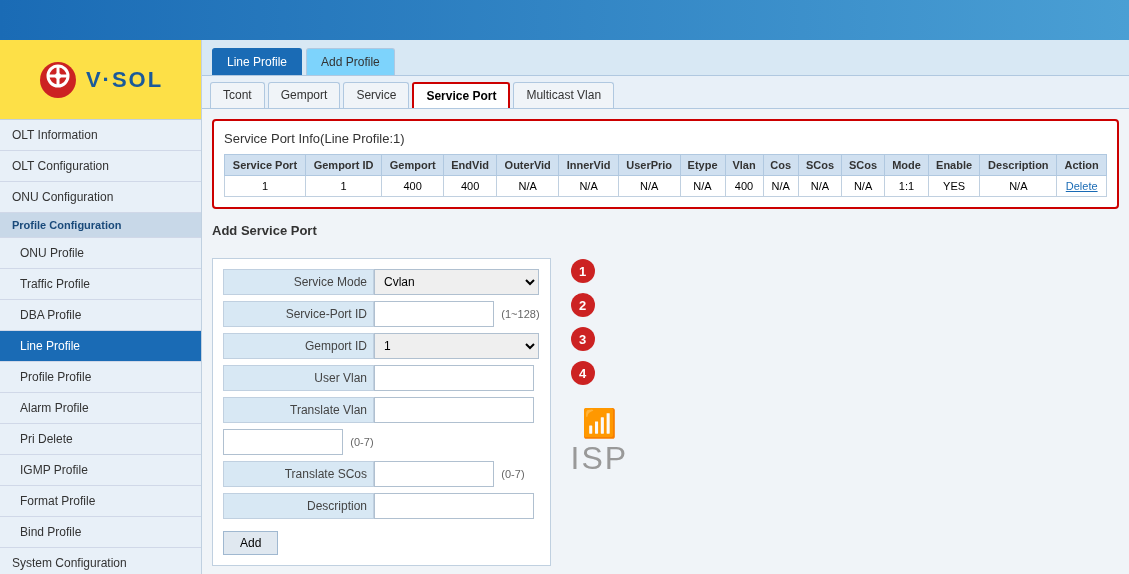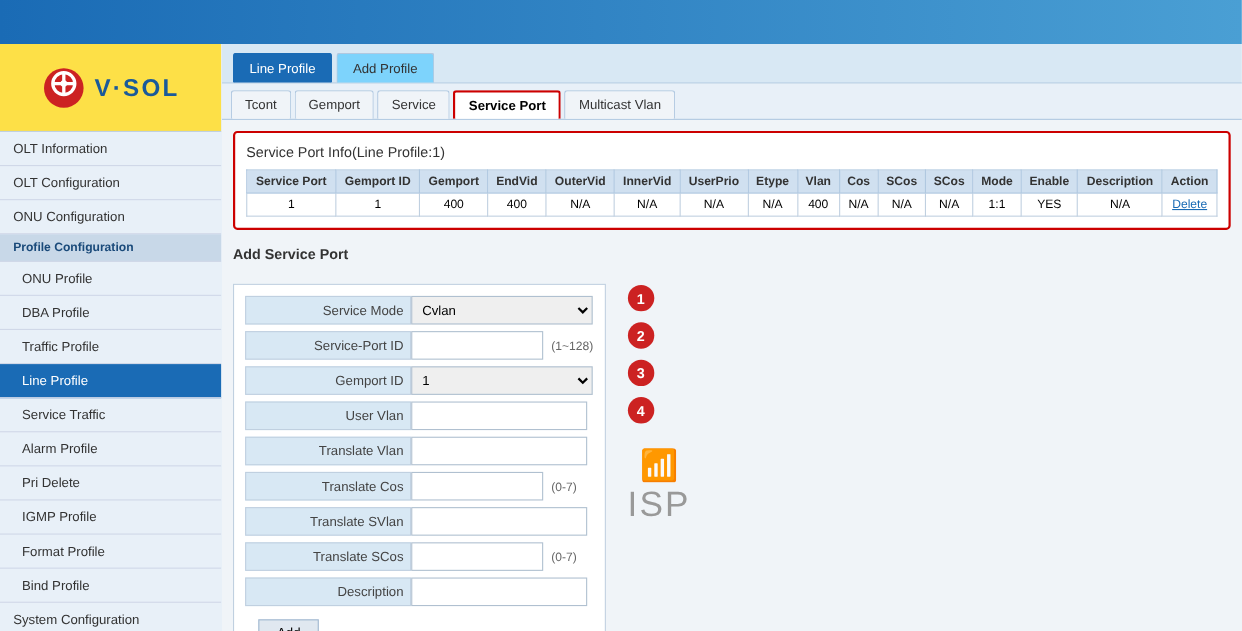--- a/index.html
+++ b/index.html
@@ -59,21 +59,21 @@
     .form-input { flex: 1; }
     .form-input input, .form-input select { width: 160px; padding: 3px 5px; border: 1px solid #b0c0d0; font-size: 12px; height: 26px; }
     .form-input select { width: 165px; }
     .form-hint { color: #666; font-size: 11px; margin-left: 4px; }
     .step-badge { width: 24px; height: 24px; border-radius: 50%; background: #cc2222; color: #fff; display: flex; align-items: center; justify-content: center; font-size: 13px; font-weight: bold; }
     .isp-graphic { display: flex; flex-direction: column; align-items: center; margin-top: 10px; }
     .isp-signal { color: #4a9fd4; font-size: 28px; }
     .isp-text { font-size: 32px; font-weight: normal; color: #999; letter-spacing: 2px; }
 
     
-    .add-btn { background: #e0e8f0; border: 1px solid #a0b8d0; padding: 4px 16px; cursor: pointer; font-size: 12px; margin-top: 6px; margin-left: 12px; }
+    .add-btn { background: #e0e8f0; border: 1px solid #a0b8d0; padding: 4px 16px; cursor: pointer; font-size: 12px; margin-top: 6px; }
   </style>
 </head>
 <body>
 
 <div class="header"></div>
 
 <div class="main-layout">
 
   <div class="sidebar">
 
@@ -86,24 +86,24 @@
         <circle cx="20" cy="16" r="3" fill="#fff"></circle>
       </svg>
       <span class="sidebar-logo-text">V·SOL</span>
     </div>
 
     <div class="sidebar-item">OLT Information</div>
     <div class="sidebar-item">OLT Configuration</div>
     <div class="sidebar-item">ONU Configuration</div>
     <div class="sidebar-item section-header">Profile Configuration</div>
     <div class="sidebar-item sub-item">ONU Profile</div>
+    <div class="sidebar-item sub-item">Traffic Profile</div>
     <div class="sidebar-item sub-item">DBA Profile</div>
-    <div class="sidebar-item sub-item">Traffic Profile</div>
     <div class="sidebar-item sub-item active">Line Profile</div>
-    <div class="sidebar-item sub-item">Service Traffic</div>
+    <div class="sidebar-item sub-item">Profile Profile</div>
     <div class="sidebar-item sub-item">Alarm Profile</div>
     <div class="sidebar-item sub-item">Pri Delete</div>
     <div class="sidebar-item sub-item">IGMP Profile</div>
     <div class="sidebar-item sub-item">Format Profile</div>
     <div class="sidebar-item sub-item">Bind Profile</div>
     <div class="sidebar-item">System Configuration</div>
   </div>
 
   <div class="content">
 
@@ -219,34 +219,27 @@
             
             <div class="form-row">
               <div class="form-label">Translate Vlan</div>
               <div class="form-input">
                 <input type="text" value="" style="">
               </div>
             </div>
 
             
             <div class="form-row">
-              <div class="form-label">Translate Cos</div>
               <div class="form-input">
                 <input type="text" style="width: 120px;">
                 <span class="form-hint">(0-7)</span>
               </div>
             </div>
 
             
-            <div class="form-row">
-              <div class="form-label">Translate SVlan</div>
-              <div class="form-input">
-                <input type="text" style="">
-              </div>
-            </div>
 
             
             <div class="form-row">
               <div class="form-label">Translate SCos</div>
               <div class="form-input">
                 <input type="text" style="width: 120px;">
                 <span class="form-hint">(0-7)</span>
               </div>
             </div>
 

